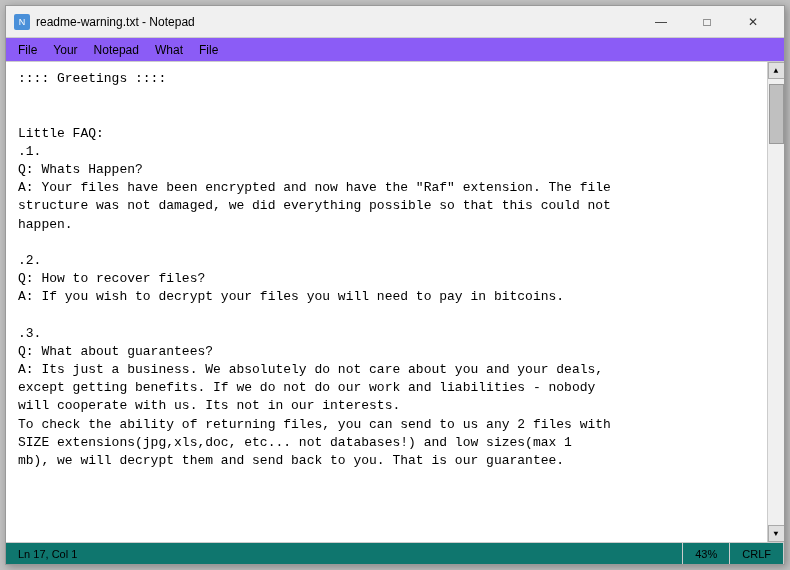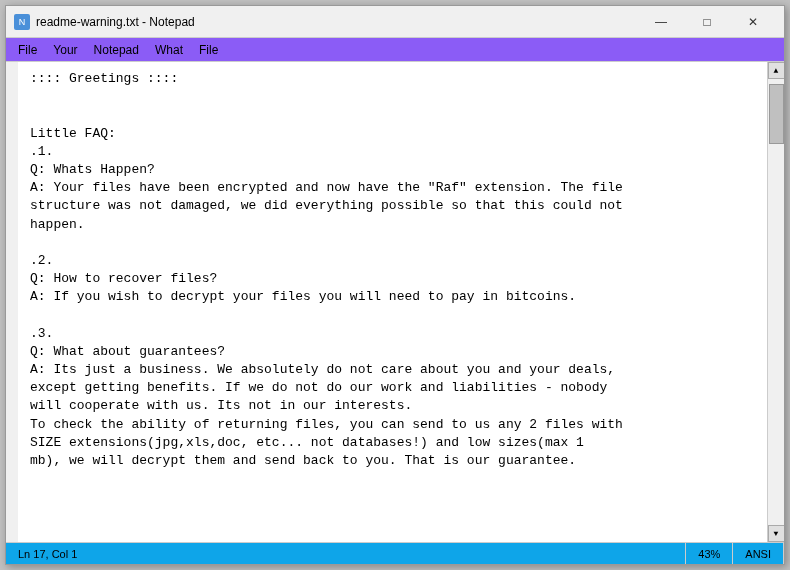--- a/index.html
+++ b/index.html
@@ -89,21 +89,20 @@
       font-family: 'Courier New', Courier, monospace;
       font-size: 13px;
       line-height: 1.4;
       white-space: pre-wrap;
       overflow-y: scroll;
       color: #000;
       background: white;
       outline: none;
       border: none;
       resize: none;
-      margin-left: 12px;
     }
     .scrollbar {
       width: 17px;
       background: #f0f0f0;
       border-left: 1px solid #ccc;
       display: flex;
       flex-direction: column;
       align-items: center;
     }
     .scroll-arrow {
@@ -128,21 +127,21 @@
       position: absolute;
       top: 5px;
       left: 1px;
       width: 15px;
       height: 60px;
       background: #c0c0c0;
       border: 1px solid #999;
     }
     .statusbar {
       height: 22px;
-      background: #0ea5e9;
+      background: #0f766e;
       border-top: 1px solid #ccc;
       display: flex;
       align-items: center;
       font-family: 'Segoe UI', sans-serif;
       font-size: 11px;
       color: #000;
     }
     .status-section {
       padding: 0 12px;
       border-right: 1px solid #ccc;
@@ -218,16 +217,16 @@
   </div>
 
   <div class="statusbar">
     <div class="status-section">
       <span>Ln 17, Col 1</span>
     </div>
     <div class="status-section">
       <span>43%</span>
     </div>
     <div class="status-section">
-      <span>ANSI</span>
+      <span>CRLF</span>
     </div>
   </div>
 </div>
 
 </body></html>

